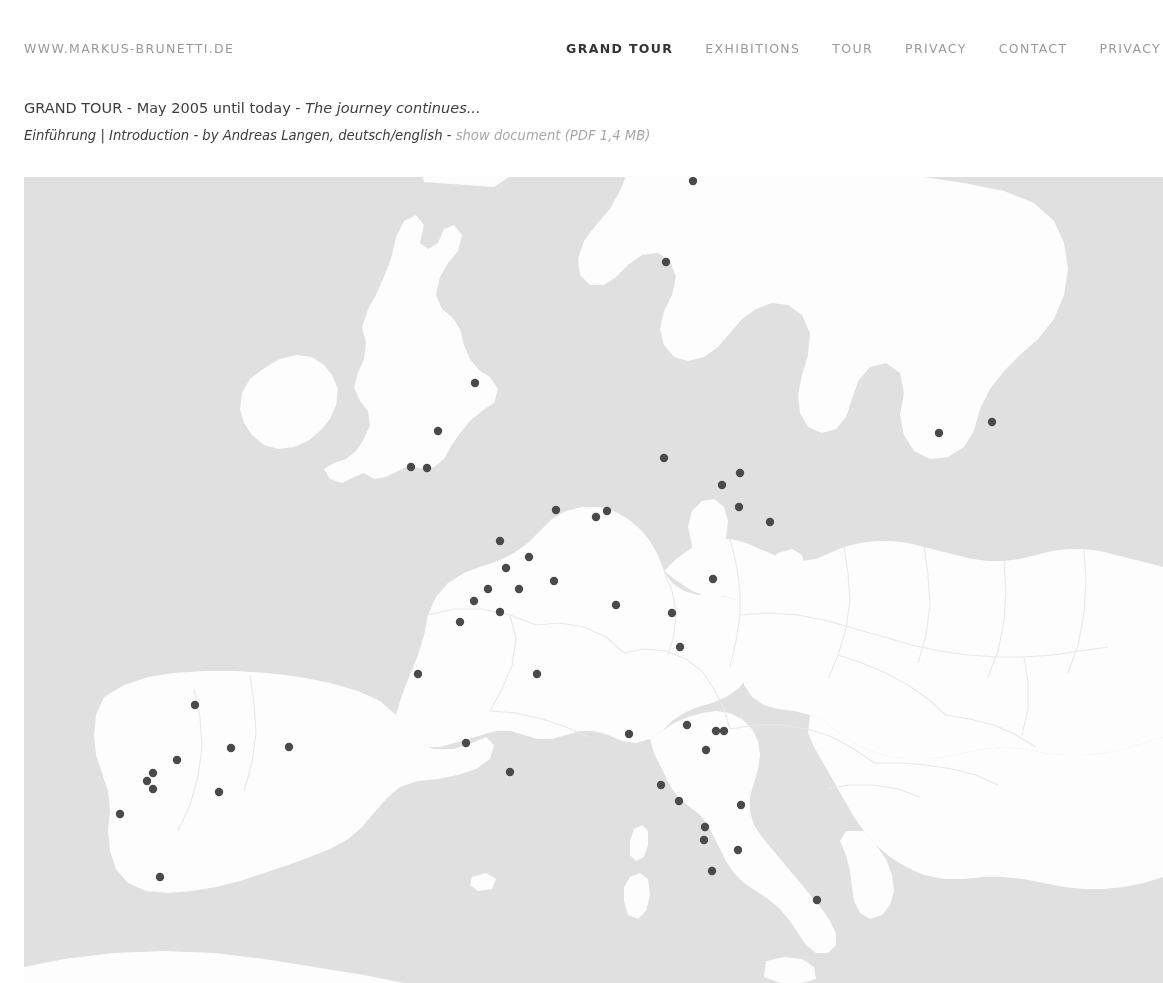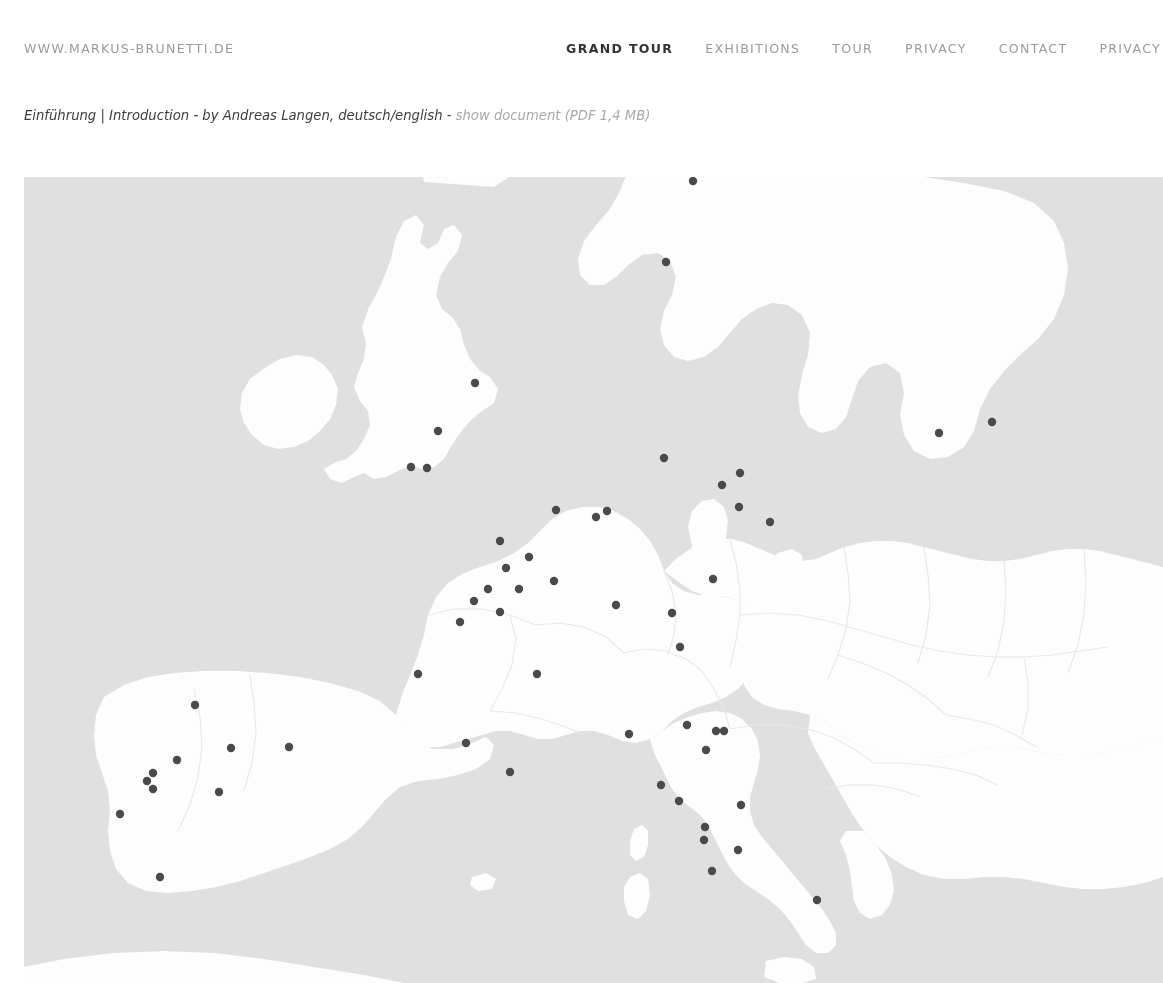--- a/index.html
+++ b/index.html
@@ -106,20 +106,23 @@
       <a class="nav-item active" href="#">GRAND TOUR</a>
       <a class="nav-item" href="#">EXHIBITIONS</a>
       <a class="nav-item" href="#">TOUR</a>
       <a class="nav-item" href="#">PRIVACY</a>
       <a class="nav-item" href="#">CONTACT</a>
       <a class="nav-item" href="#">PRIVACY</a>
     </nav>
   </div>
 
   <div id="subtitle-block">
+    <div id="tour-line">
+      <span>GRAND TOUR - May 2005 until today - </span><span class="ital">The journey continues...</span>
+    </div>
     <div id="intro-line">
       <span>Einführung | Introduction - by Andreas Langen, deutsch/english</span><span class="sep"> - </span><a class="doc-link" href="#">show document (PDF 1,4 MB)</a>
     </div>
   </div>
 
   <div id="map-wrap">
     <svg id="map-svg" viewBox="0 0 1139 806" preserveAspectRatio="none">
 
       <rect x="0" y="0" width="1139" height="806" fill="#e0e0e0"></rect>
 

